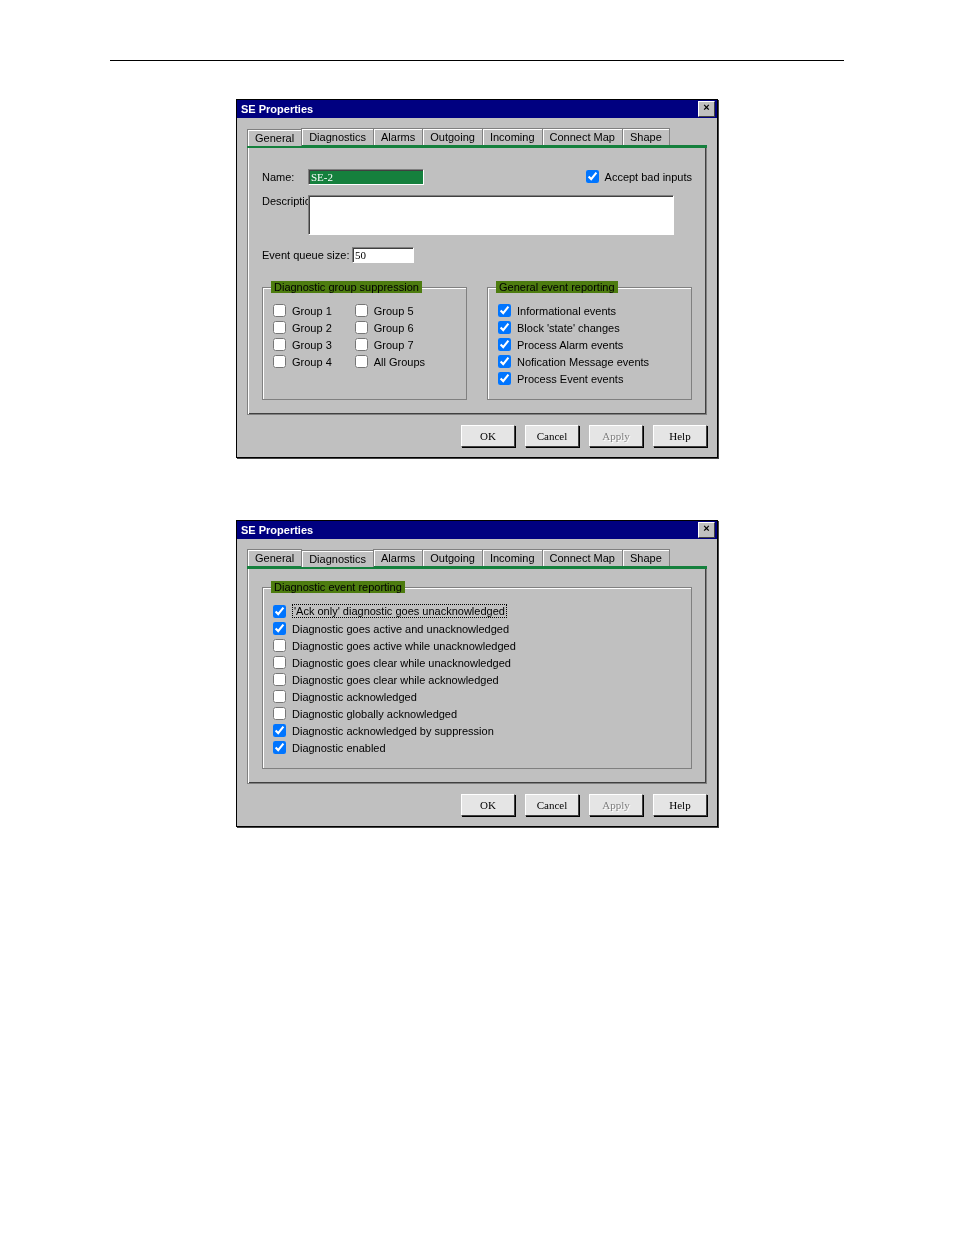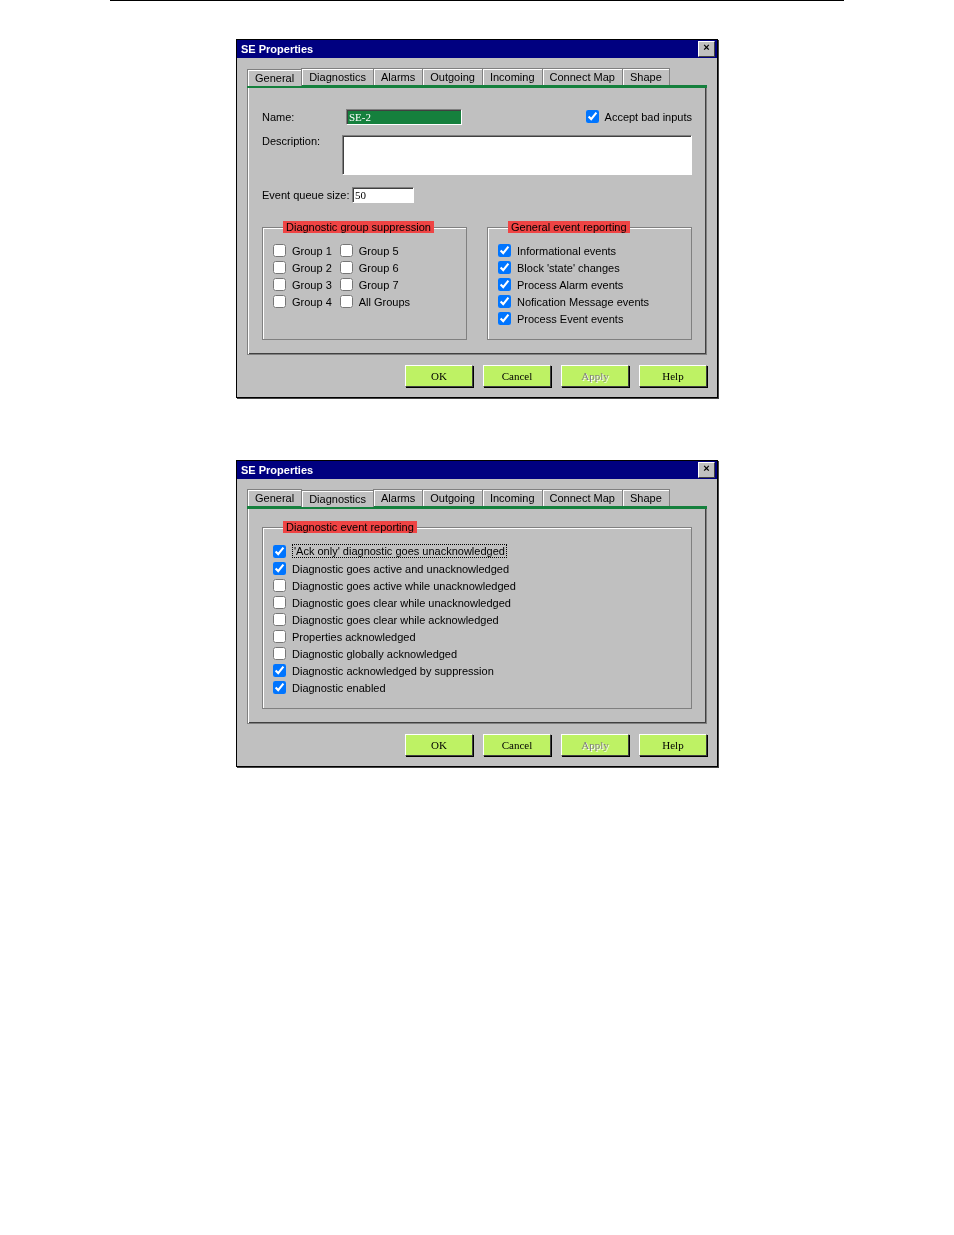--- a/index.html
+++ b/index.html
@@ -1,39 +1,39 @@
 <!DOCTYPE html>
 <html><head>
 <meta charset="utf-8">
 <style>
 html,body{margin:0;padding:0;background:#fff;font-family:"Tahoma","MS Sans Serif",sans-serif;font-size:11px;color:#000}
-.page{width:954px;margin:0 auto;}
+.page{width:954px;margin:0 auto;padding-top:60px}
 .hr{border-top:1px solid #000;margin:0 110px 38px}
 .dialog{width:480px;margin:0 auto 62px;border:1px solid #000;background:#c0c0c0;box-shadow:1px 1px 0 #444}
 .titlebar{height:18px;background:#000080;color:#fff;display:flex;align-items:center;padding:0 2px 0 4px;font-weight:bold}
 .titlebar .title{flex:1}
 .close-btn{width:15px;height:14px;background:#c0c0c0;border:1px solid #fff;border-right-color:#404040;border-bottom-color:#404040;color:#000;font:bold 11px/11px Arial;text-align:center}
 .dlg-body{padding:10px 10px 0}
 .tabs{display:flex;border-bottom:3px solid #15803d;position:relative;z-index:2}
 .tab{padding:2px 7px;border:1px solid #808080;border-bottom:none;background:#c0c0c0;margin-right:-1px;box-shadow:inset 1px 1px 0 #fff}
 .tab.active{position:relative;top:1px;background:#c0c0c0;z-index:3}
 .panel{border:1px solid #808080;border-top:none;box-shadow:inset 1px 0 0 #fff,inset -1px -1px 0 #404040;padding:18px 14px 14px;background:#c0c0c0}
 .row{display:flex;align-items:center;margin-bottom:8px}
-.row .lbl{width:84px}
+.row .lbl{width:46px}
 input.text{font:11px Tahoma;border:1px solid #808080;border-right-color:#fff;border-bottom-color:#fff;box-shadow:inset 1px 1px 0 #404040;background:#fff;padding:1px 2px}
 input.text.sel{background:#15803d;color:#fff}
 textarea.text{font:11px Tahoma;border:1px solid #808080;border-right-color:#fff;border-bottom-color:#fff;box-shadow:inset 1px 1px 0 #404040;background:#fff;resize:none}
 .cb{display:flex;align-items:center;margin:4px 0}
 .cb input{margin:0 6px 0 0}
 .groupbox{border:1px solid #808080;box-shadow:1px 1px 0 #fff inset;margin-top:16px;padding:12px 10px 10px;position:relative}
-.groupbox>.legend{position:absolute;top:-7px;left:20px;background:#ef4444;padding:0 3px}
+.groupbox>.legend{position:absolute;top:-7px;left:8px;background:#4d7c0f;padding:0 3px}
 .two-col{display:flex;gap:20px}
 .col{flex:1}
 .btnbar{display:flex;justify-content:flex-end;gap:10px;padding:10px 10px 10px 0}
-button.win{width:68px;height:22px;background:#bef264;border:1px solid #fff;border-right-color:#404040;border-bottom-color:#404040;box-shadow:1px 1px 0 #000;font:11px Tahoma}
+button.win{width:54px;height:22px;background:#e5e5e5;border:1px solid #fff;border-right-color:#404040;border-bottom-color:#404040;box-shadow:1px 1px 0 #000;font:11px Tahoma}
 button.win.disabled{color:#808080;text-shadow:1px 1px 0 #fff}
 .mid{margin-top:12px}
 </style>
 </head>
 <body>
 
 <div class="page">
   <div class="hr"></div>
 
   <div class="dialog">
@@ -65,21 +65,21 @@
           <span class="lbl">Description:</span>
           <textarea class="text" style="width: 360px; height: 34px;"></textarea>
         </div>
         <div class="row mid">
           <span style="width:90px">Event queue size:</span>
           <input class="text" style="width: 56px;" value="50">
         </div>
         <div class="two-col">
           <div class="groupbox col">
             <span class="legend">Diagnostic group suppression</span>
-            <div style="display:flex;gap:8px">
+            <div style="display:flex;gap:23px">
               <div id="sup-left">
                   <label class="cb">
                     <input type="checkbox" style="">
                     <span>Group 1</span>
                   </label>
                   <label class="cb">
                     <input type="checkbox" style="">
                     <span>Group 2</span>
                   </label>
                   <label class="cb">
@@ -181,21 +181,21 @@
               <label class="cb">
                 <input type="checkbox" style="">
                 <span>Diagnostic goes clear while unacknowledged</span>
               </label>
               <label class="cb">
                 <input type="checkbox" style="">
                 <span>Diagnostic goes clear while acknowledged</span>
               </label>
               <label class="cb">
                 <input type="checkbox" style="">
-                <span>Properties acknowledged</span>
+                <span>Diagnostic acknowledged</span>
               </label>
               <label class="cb">
                 <input type="checkbox" style="">
                 <span>Diagnostic globally acknowledged</span>
               </label>
               <label class="cb">
                 <input type="checkbox" checked="" style="">
                 <span>Diagnostic acknowledged by suppression</span>
               </label>
               <label class="cb">

